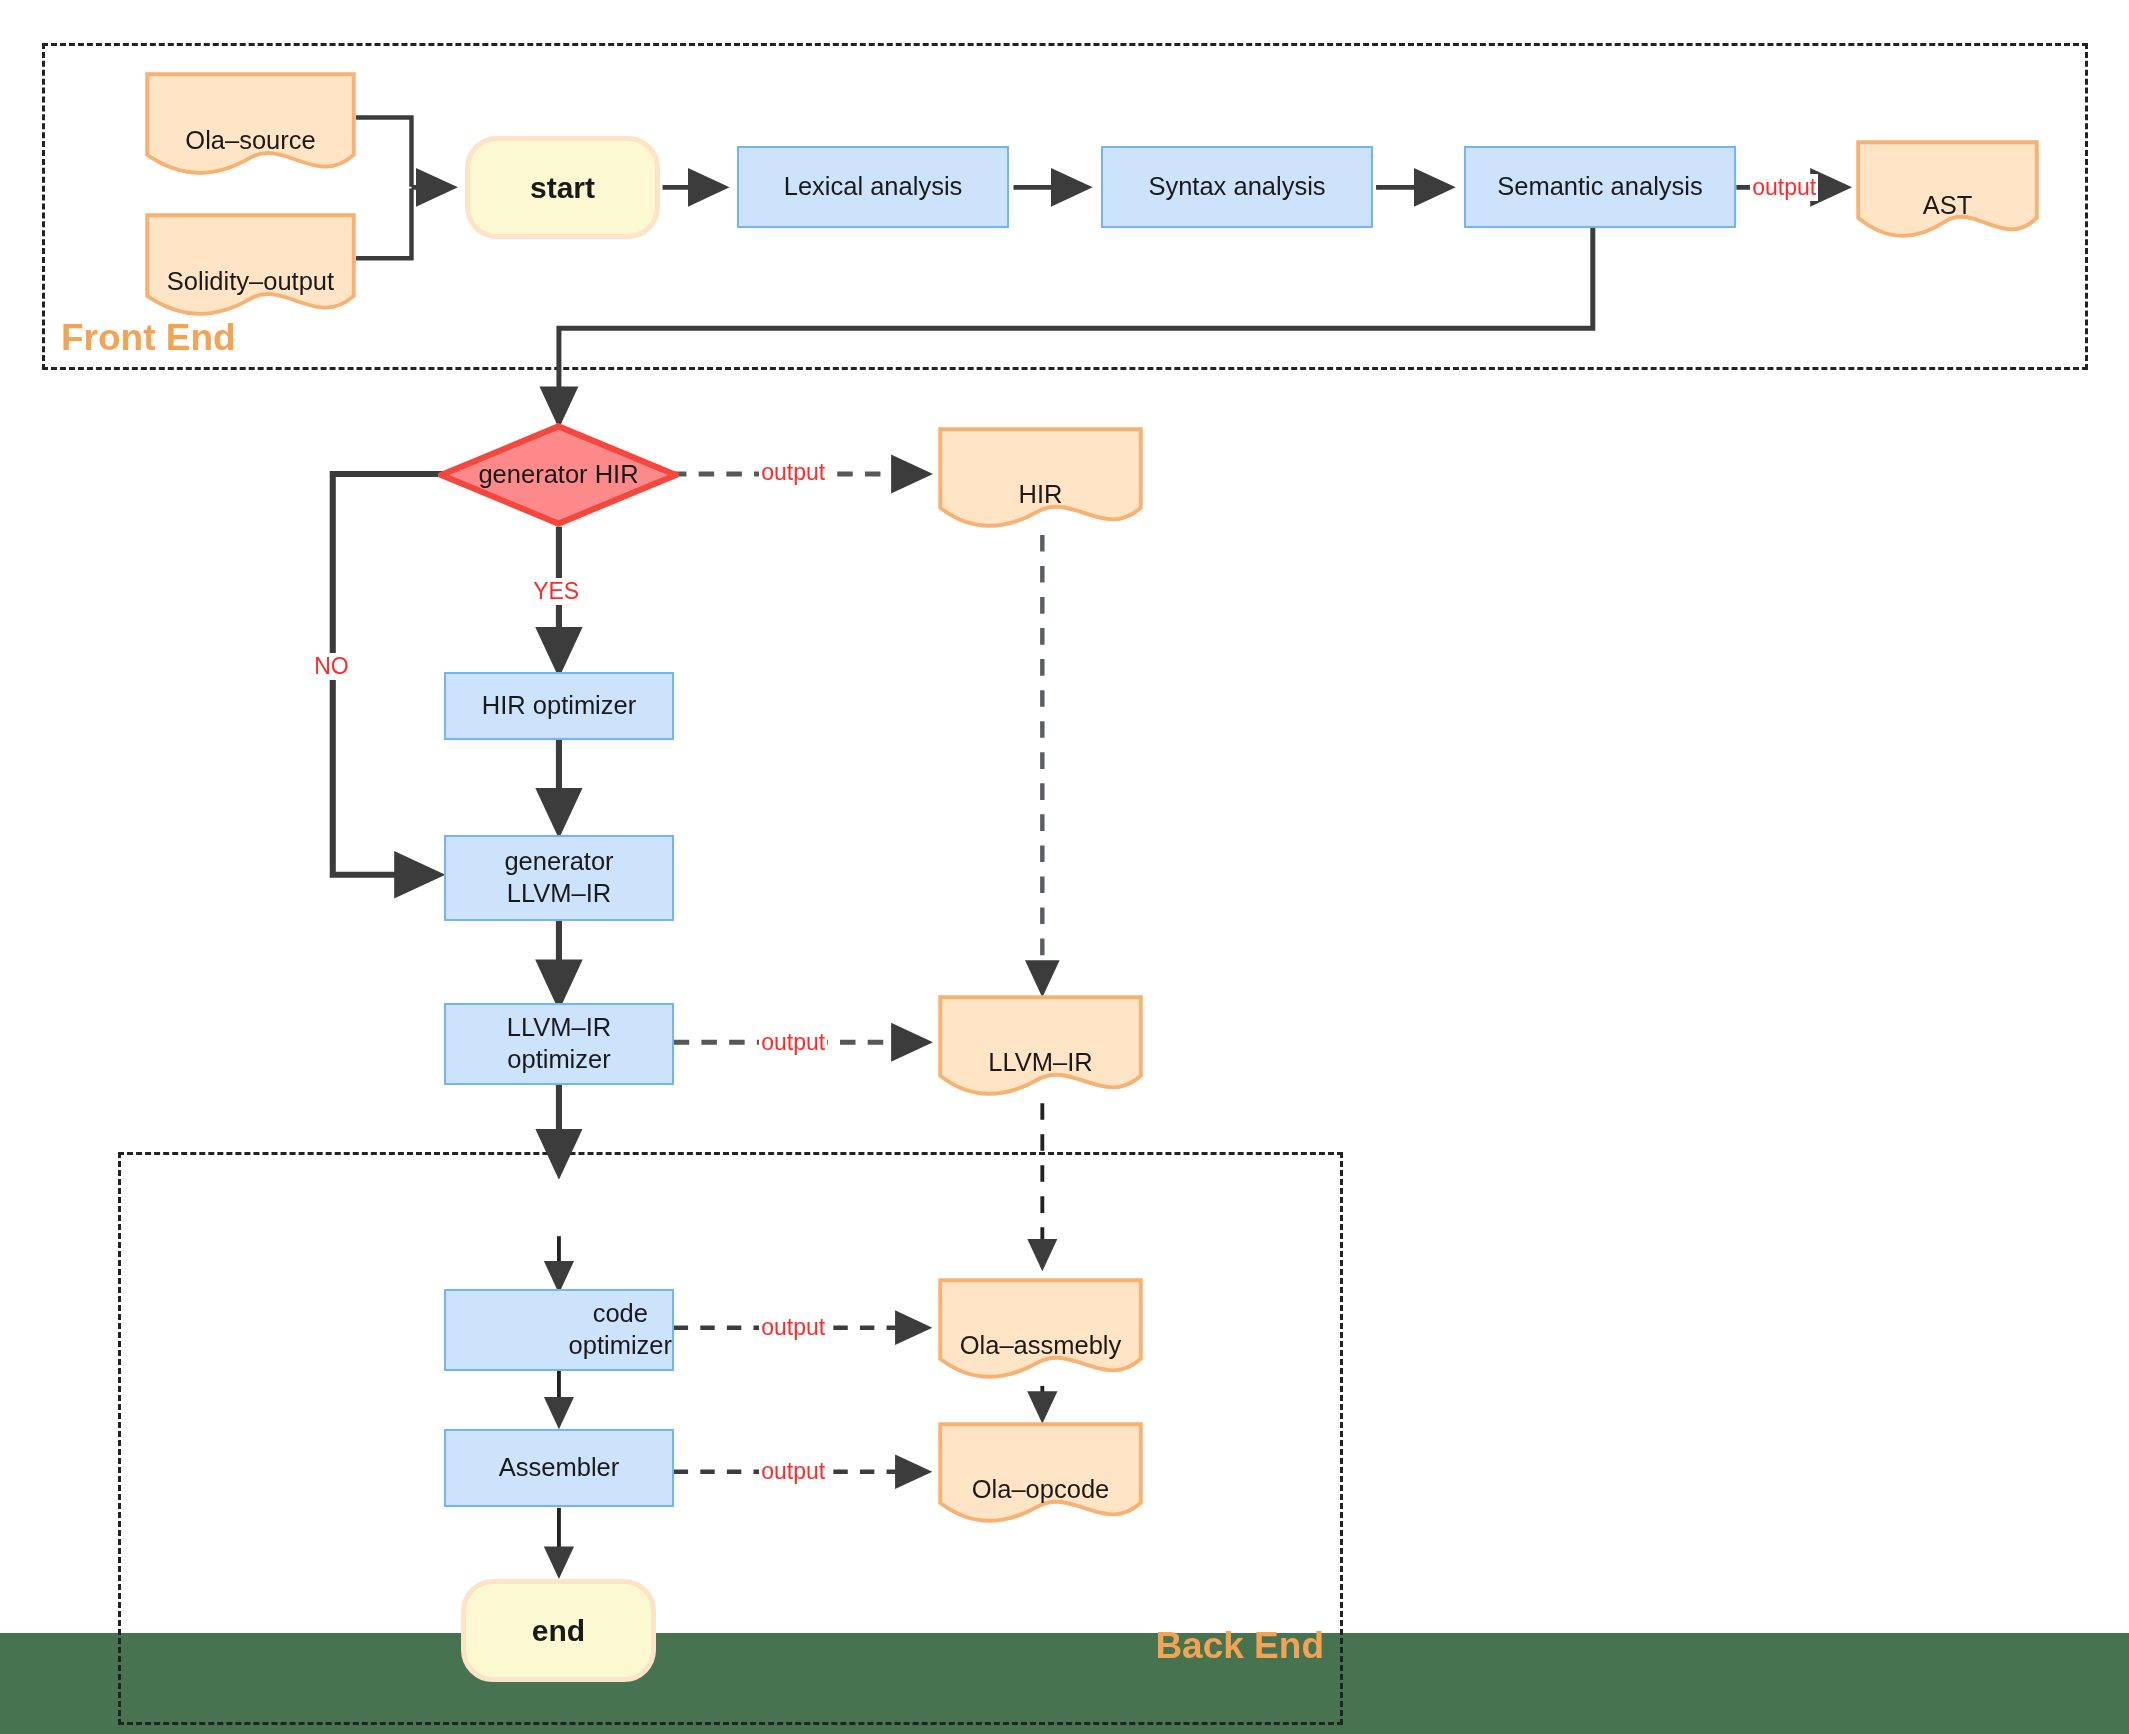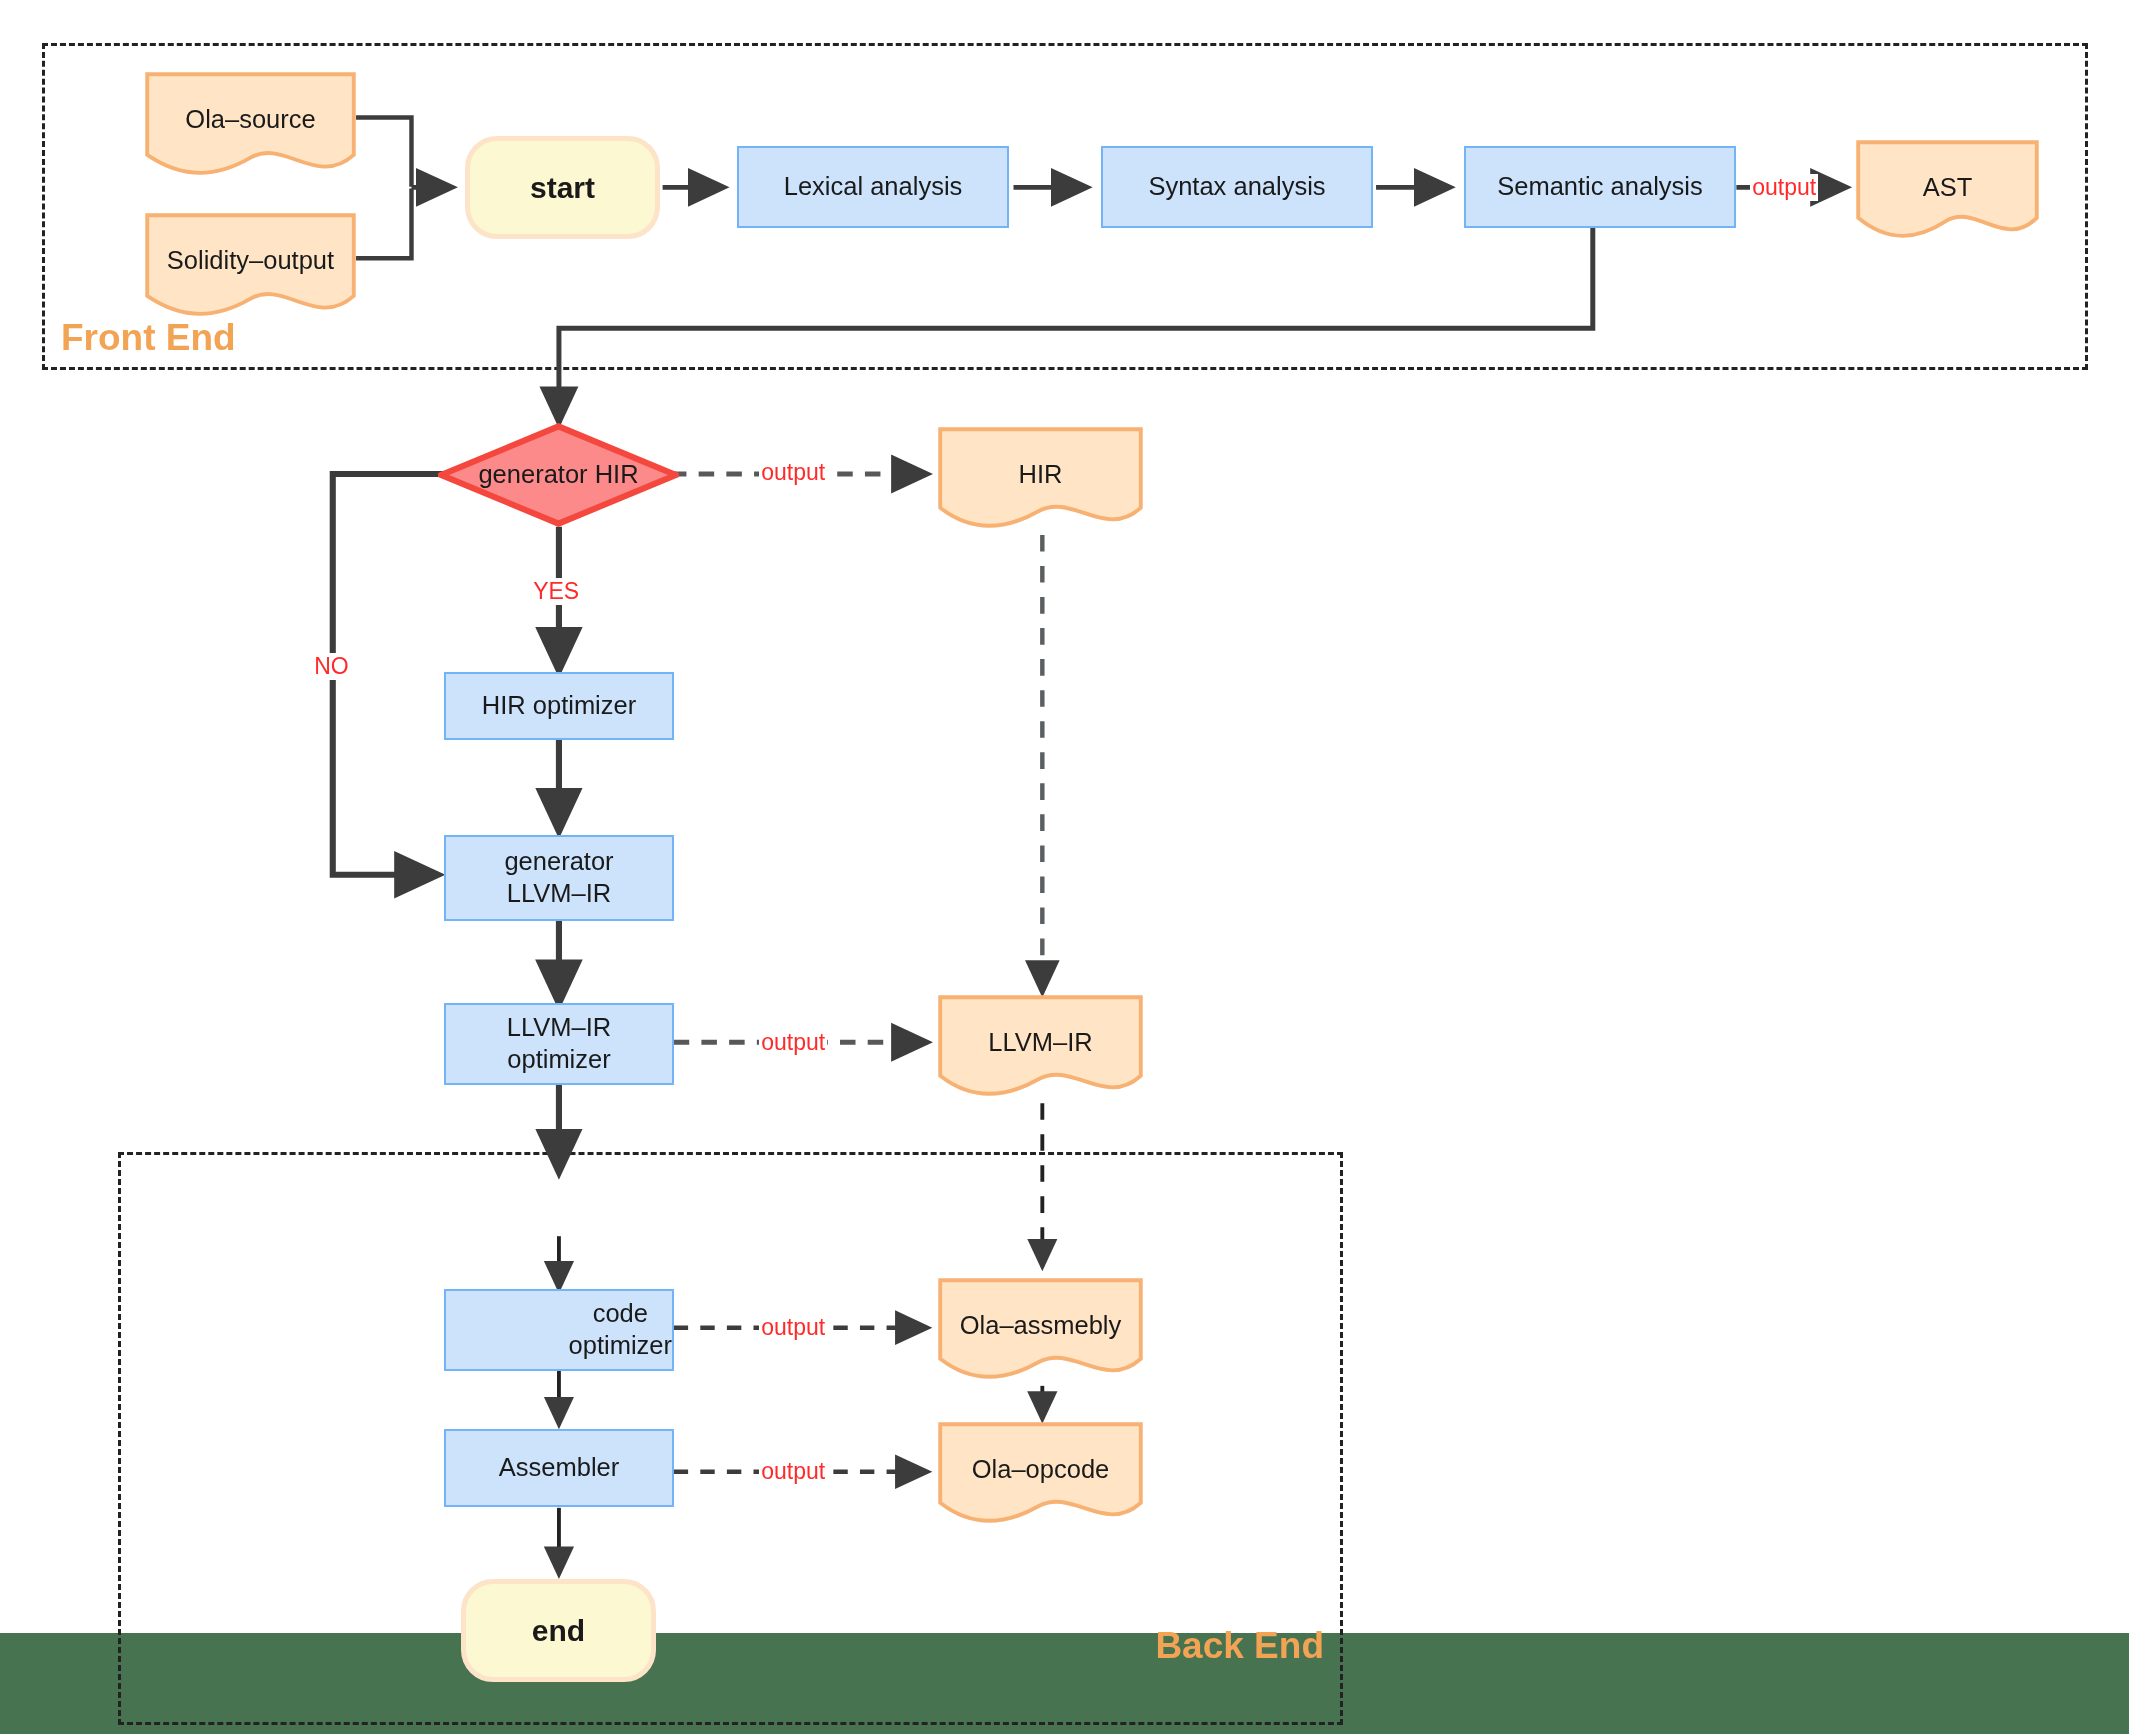--- a/index.html
+++ b/index.html
@@ -51,21 +51,21 @@
     background: #fcf8d2;
     border: 5.5px solid #fde3c8;
     border-radius: 32px;
     font-size: 30px;
     font-weight: 600;
   }
   .doc {
     font-size: 25.5px;
     background: transparent;
     border: none;
-    align-items: flex-start;
+    align-items: center;
     padding-top: 32px;
   }
   .doc .doc-svg {
     position: absolute;
     left: 0; top: 0;
     width: 100%;
     height: 100%;
     z-index: -1;
   }
   .decision {

